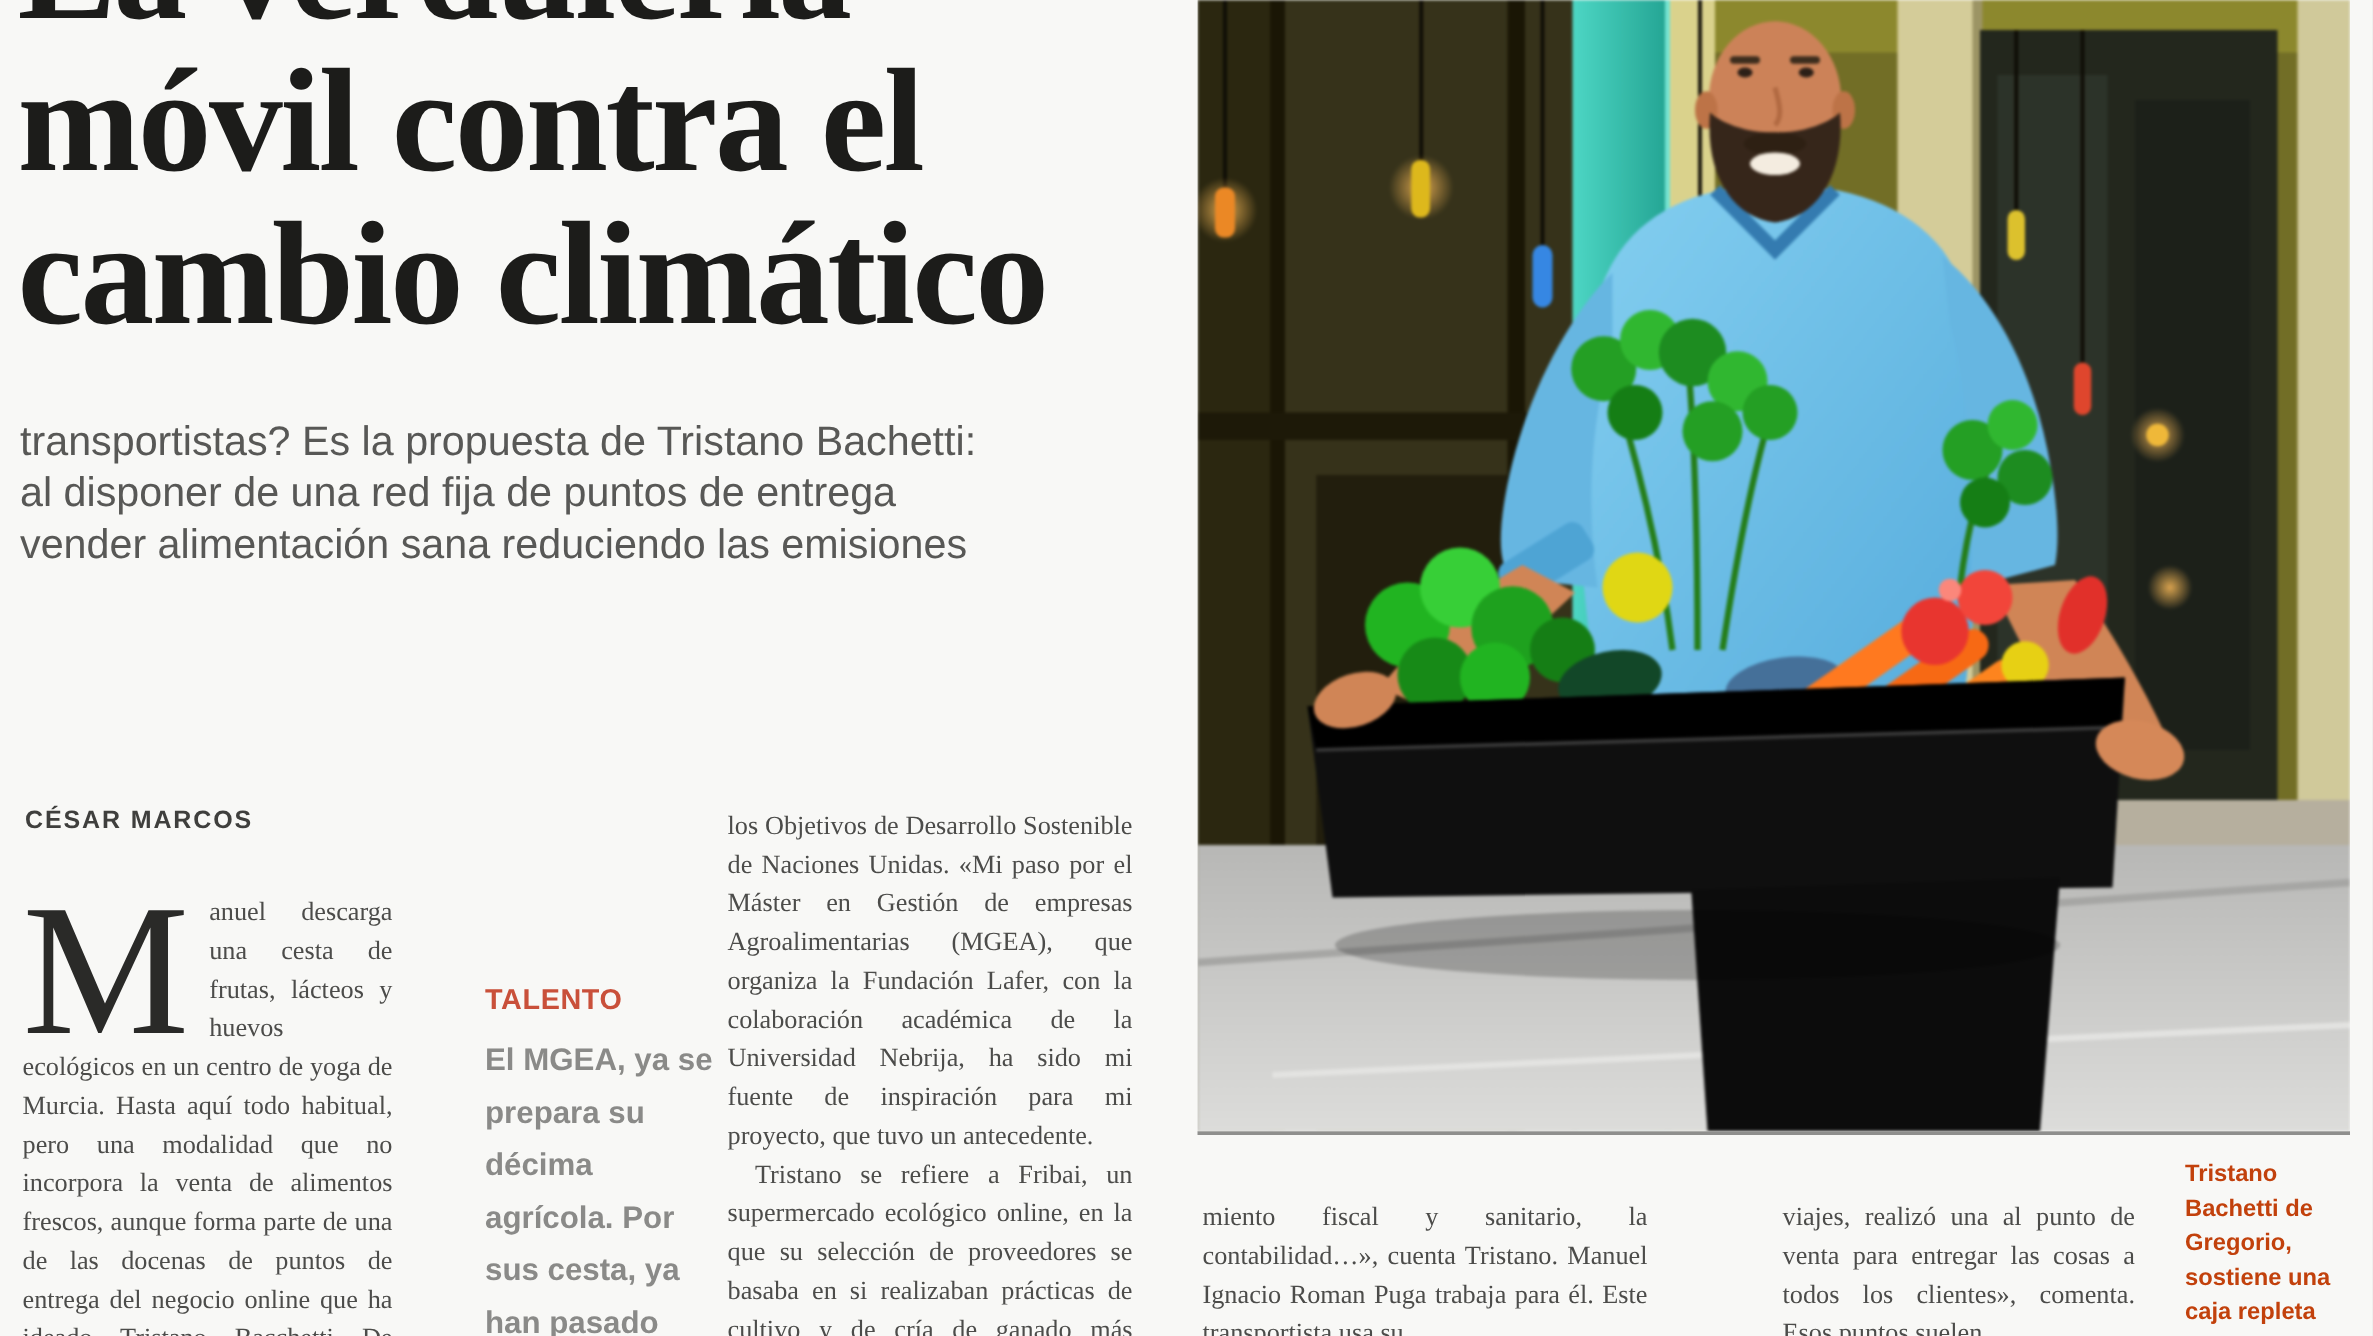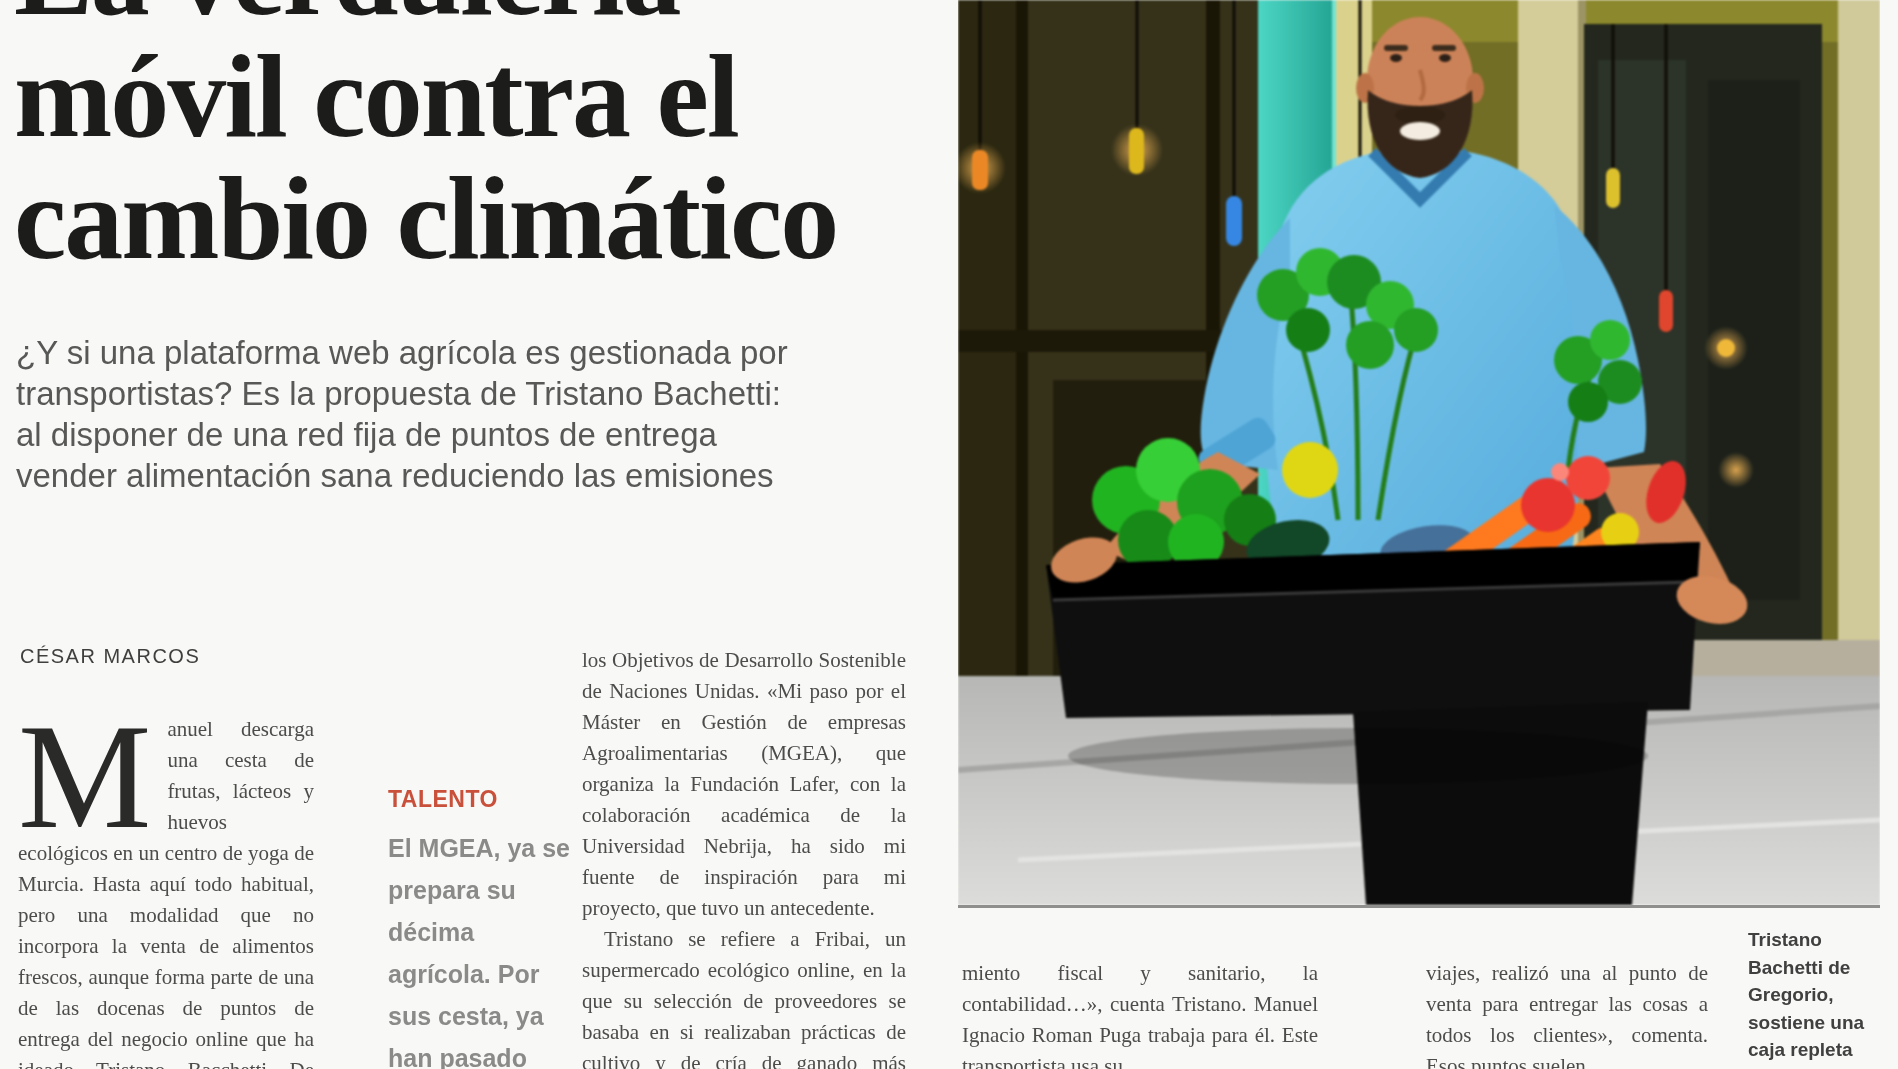--- a/index.html
+++ b/index.html
@@ -6,54 +6,53 @@
   #canvas{position:relative;width:1898px;height:1069px;background:#f8f8f6;overflow:hidden;
           font-family:"Liberation Serif","DejaVu Serif",serif;}
   .abs{position:absolute;}
   .sans{font-family:"Liberation Sans","DejaVu Sans",sans-serif;}
   .soft{filter:blur(0.6px);}
   .soft-hl{filter:blur(0.5px);}
 
   .headline{left:14px;top:-86px;width:960px;font-weight:700;font-size:118px;line-height:122px;
             color:#1c1c1a;letter-spacing:-2px;}
   .subhead{left:16px;top:332px;width:930px;font-size:33px;line-height:41px;color:#585856;}
-  .byline{left:20px;top:645px;font-size:20px;font-weight:400;letter-spacing:1.5px;color:#3f3f3d;}
+  .byline{left:20px;top:645px;font-size:20px;font-weight:700;letter-spacing:1.5px;color:#3f3f3d;}
 
   .col{color:#4c4c4a;font-size:21px;line-height:31px;text-align:justify;}
   .col1{left:18px;top:714px;width:296px;height:360px;}
   .dropcap{float:left;font-size:150px;line-height:108px;margin:8px 16px 0 0;color:#2a2a28;font-weight:400;}
 
   .talento{left:388px;top:758px;width:176px;}
   .talento-h{font-size:23px;font-weight:700;color:#c9503a;letter-spacing:0.5px;margin-bottom:14px;margin-top:28px;}
   .talento-line{font-size:25px;line-height:42px;color:#8a8a88;font-weight:600;white-space:nowrap;}
 
   .col2{left:582px;top:645px;width:324px;height:430px;}
   .col2 p{margin:0;}
   .col2 p + p{text-indent:22px;}
   .col3{left:962px;top:958px;width:356px;height:115px;}
   .col4{left:1426px;top:958px;width:282px;height:115px;}
 
-  .caption{left:1748px;top:926px;width:142px;font-size:19px;font-weight:700;line-height:27.5px;color:#404040;}
+  .caption{left:1748px;top:926px;width:142px;font-size:19px;font-weight:700;line-height:27.5px;color:#c2410c;}
 
   .photo{left:958px;top:0px;width:922px;height:905px;overflow:hidden;border-bottom:3px solid #8f8f8d;}
   .photo svg{filter:blur(1.1px) saturate(1.15);}
 </style>
 </head>
 <body>
 
 <div id="canvas">
 
   <div class="abs headline soft-hl">
     <div>La verdulería</div>
     <div>móvil contra el</div>
     <div>cambio climático</div>
   </div>
 
   <div class="abs subhead sans soft">
-    <div>¿Y si una plataforma web agrícola es gestionada por</div>
     <div>transportistas? Es la propuesta de Tristano Bachetti:</div>
     <div>al disponer de una red fija de puntos de entrega</div>
     <div>vender alimentación sana reduciendo las emisiones</div>
   </div>
 
   <div class="abs byline sans soft">CÉSAR MARCOS</div>
 
   <div class="abs col col1 soft">
     <span class="dropcap">M</span>
     <span>anuel descarga una cesta de frutas, lácteos y huevos ecológicos en un centro de yoga de Murcia. Hasta aquí todo habitual, pero una modalidad que no incorpora la venta de alimentos frescos, aunque forma parte de una de las docenas de puntos de entrega del negocio online que ha ideado Tristano Bacchetti De Gregorio. ¿En qué se diferencia del planteamiento de</span>

